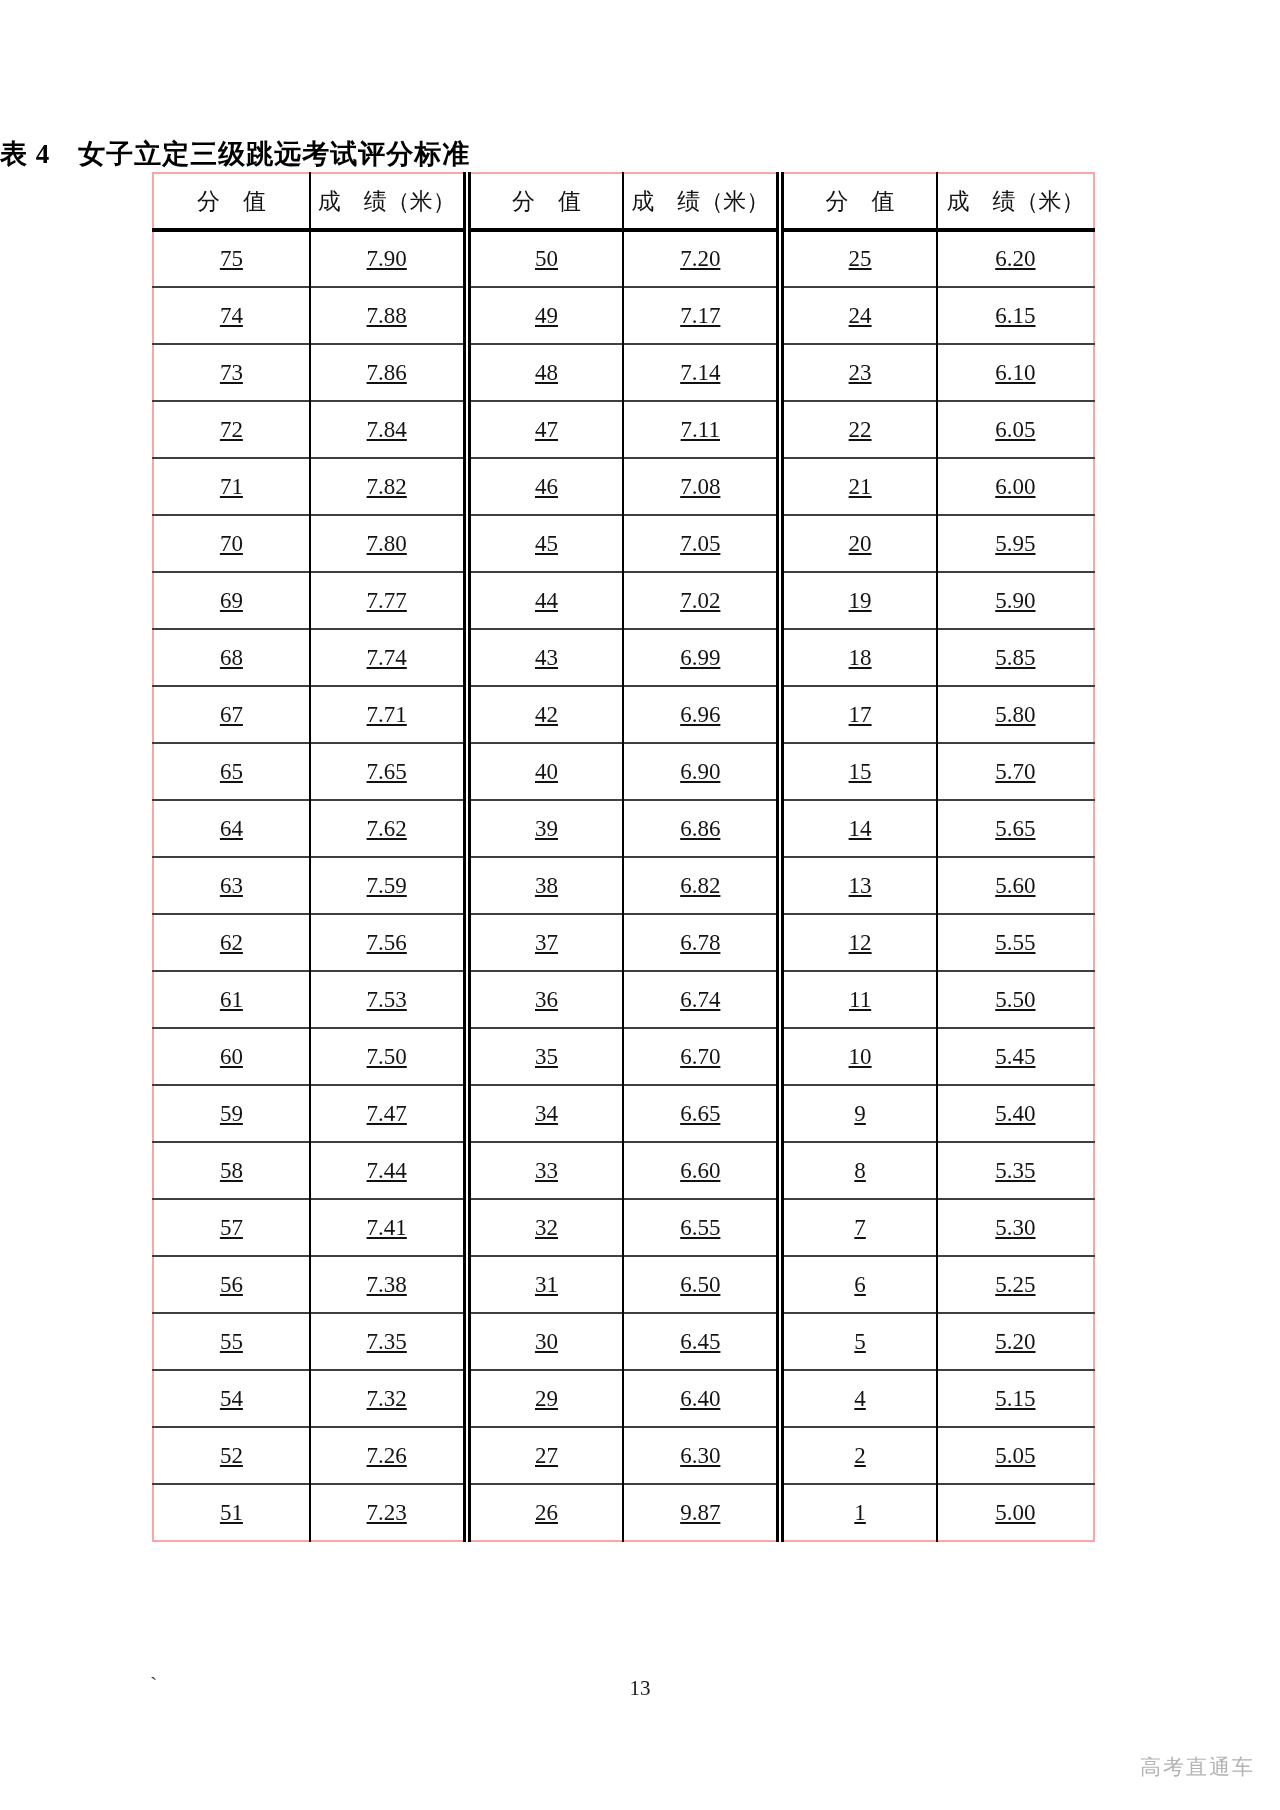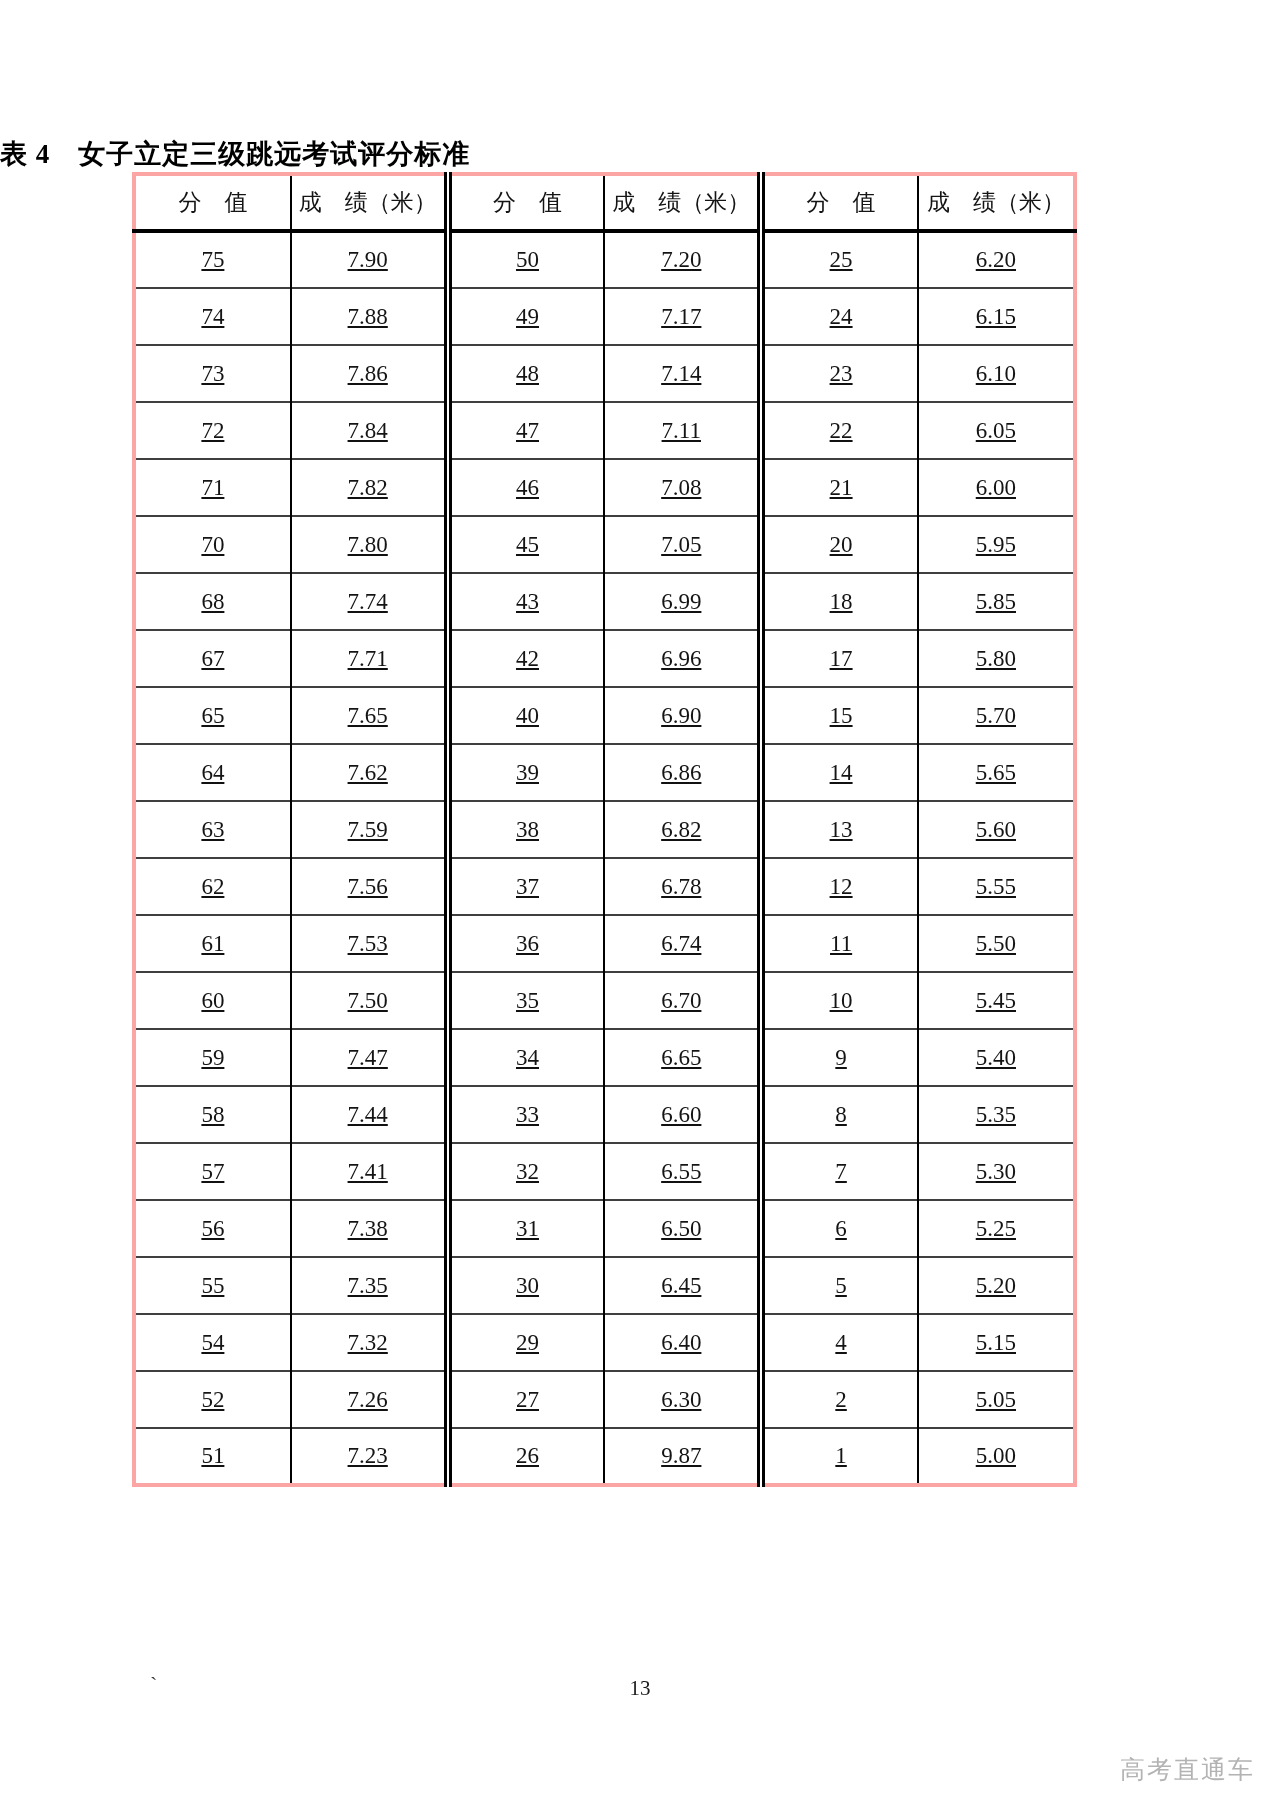--- a/index.html
+++ b/index.html
@@ -18,25 +18,25 @@
     left: 0;
     width: 1280px;
     font-size: 27px;
     font-weight: bold;
     letter-spacing: 1px;
     color: #000000;
   }
   table.scoring-table {
     position: absolute;
     top: 172px;
-    left: 132px;
+    left: 152px;
     width: 941px;
     border-collapse: collapse;
     table-layout: fixed;
-    border: 4px solid #fca5a5;
+    border: 2px solid #fca5a5;
     padding-left: 40px;
   }
   table.scoring-table col { width: 156.8px; }
   table.scoring-table thead tr { height: 57px; }
   table.scoring-table tbody tr { height: 57px; text-decoration: underline; }
   table.scoring-table th,
   table.scoring-table td {
     padding: 0;
     text-align: center;
     vertical-align: middle;
@@ -65,21 +65,21 @@
     position: absolute;
     top: 1672px;
     left: 150px;
     font-size: 22px;
     color: #333333;
   }
   .watermark {
     position: absolute;
     top: 1753px;
     right: 25px;
-    font-size: 25px;
+    font-size: 21px;
     color: #b3b3b3;
     letter-spacing: 2px;
     font-family: Liberation Sans, sans-serif;
   }
 </style>
 </head>
 <body>
 
 <div class="page">
 
@@ -147,20 +147,28 @@
         </tr>
         <tr>
           <td>70</td>
           <td class="pair-sep">7.80</td>
           <td class="group-start">45</td>
           <td class="pair-sep">7.05</td>
           <td class="group-start">20</td>
           <td class="pair-sep">5.95</td>
         </tr>
         <tr>
+          <td>69</td>
+          <td class="pair-sep">7.77</td>
+          <td class="group-start">44</td>
+          <td class="pair-sep">7.02</td>
+          <td class="group-start">19</td>
+          <td class="pair-sep">5.90</td>
+        </tr>
+        <tr>
           <td>68</td>
           <td class="pair-sep">7.74</td>
           <td class="group-start">43</td>
           <td class="pair-sep">6.99</td>
           <td class="group-start">18</td>
           <td class="pair-sep">5.85</td>
         </tr>
         <tr>
           <td>67</td>
           <td class="pair-sep">7.71</td>

